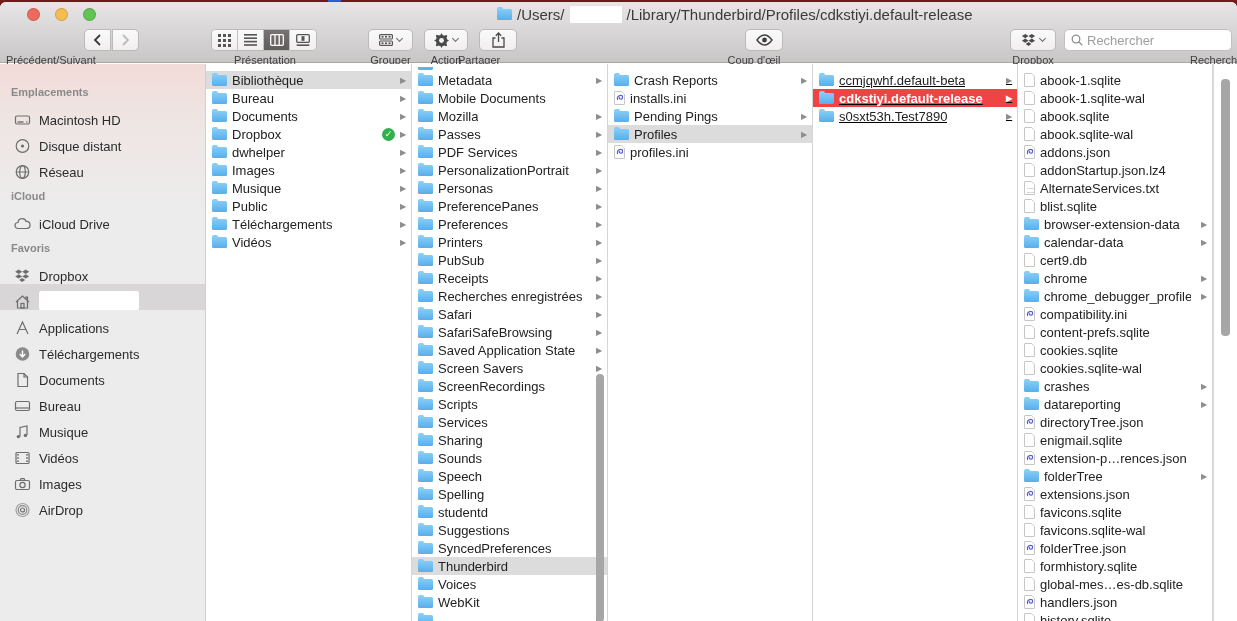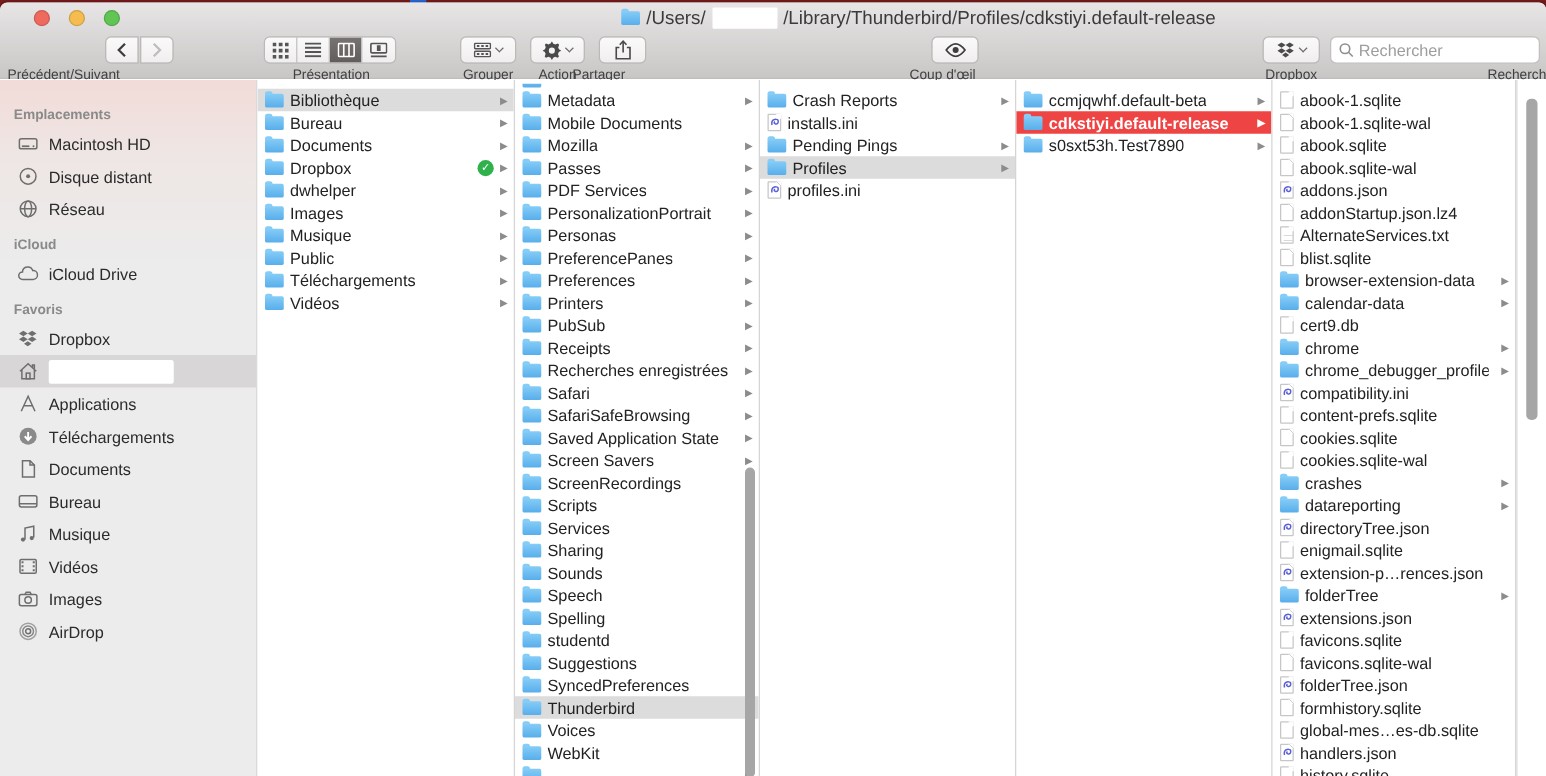--- a/index.html
+++ b/index.html
@@ -32,21 +32,21 @@
   .seg > div.sel { background:linear-gradient(#777372,#615d5c); }
   .searchbox { position:absolute; left:1064px; top:2px; width:168px; height:22px; background:#fff; border:1px solid #c2bfbf;
                border-radius:5px; display:flex; align-items:center; padding:0 6px; gap:4px; }
   .searchbox input { border:none; outline:none; flex:1; font-size:13px; color:#333; font-family:"Liberation Sans",sans-serif; background:transparent; min-width:0; }
   .searchbox input::placeholder { color:#9d9d9d; }
 
   
   .main { position:absolute; top:62px; left:0; right:0; bottom:0; display:flex; }
   .sidebar { width:206px; height:100%; flex:none; background:linear-gradient(180deg,#f2dbd8 0px,#eee6e4 60px,#ececec 150px,#ececec 100%); border-right:1px solid #cfcfcf; padding-top:12px; overflow:hidden; }
   .side-head { font-size:11px; font-weight:bold; color:#8a8a8a; padding-left:11px; margin:10px 0 4px; }
-  .side-row { height:26px; display:flex; align-items:center; gap:8px; padding-left:13px; font-size:13px; color:#2b2b2b; white-space:nowrap; }
+  .side-row { height:26px; display:flex; align-items:flex-end; gap:8px; padding-left:13px; font-size:13px; color:#2b2b2b; white-space:nowrap; }
   .side-row.sel { background:#d8d6d6; }
   .side-row .sicon { width:18px; display:flex; justify-content:center; flex:none; color:#6e6e6e; font-size:15px; }
   .side-redact { width:100px; height:19px; background:#fff; border-radius:2px; }
 
   
   .colview { flex:1; display:flex; background:#fff; position:relative; }
   .col { height:100%; border-right:1px solid #d5d5d5; padding-top:7px; overflow:hidden; position:relative; flex:none; }
   .col.has-sliver { padding-top:3px; }
   .row { height:18px; display:flex; align-items:center; gap:5px; padding:0 3px 0 6px; font-size:13px; color:#222; white-space:nowrap; }
   .row .nm { overflow:hidden; text-overflow:clip; flex:0 1 auto; }
@@ -657,21 +657,21 @@
             <span class="page">
               <svg width="8" height="8" viewBox="0 0 10 10">
                 <path d="M2 7.5 Q1 3 4.5 2 Q8.5 1 8.2 4.2 Q8 7 5.2 6.2 Q3.2 5.5 5 4.2" fill="none" stroke="#5a5fd6" stroke-width="1.5"></path>
               </svg>
             </span>
             <span class="nm">profiles.ini</span>
             <span class="spacer"></span>
             <span class="arrow"></span>
           </div>
         </div>
-        <div class="col" style="width: 205px;">
+        <div class="col" style="width: 205px; text-decoration: underline;">
           <div class="row">
             <span class="folder"></span>
             <span class="nm">ccmjqwhf.default-beta</span>
             <span class="spacer"></span>
             <span class="arrow">▶</span>
           </div>
           <div class="row selblue">
             <span class="folder"></span>
             <span class="nm">cdkstiyi.default-release</span>
             <span class="spacer"></span>

